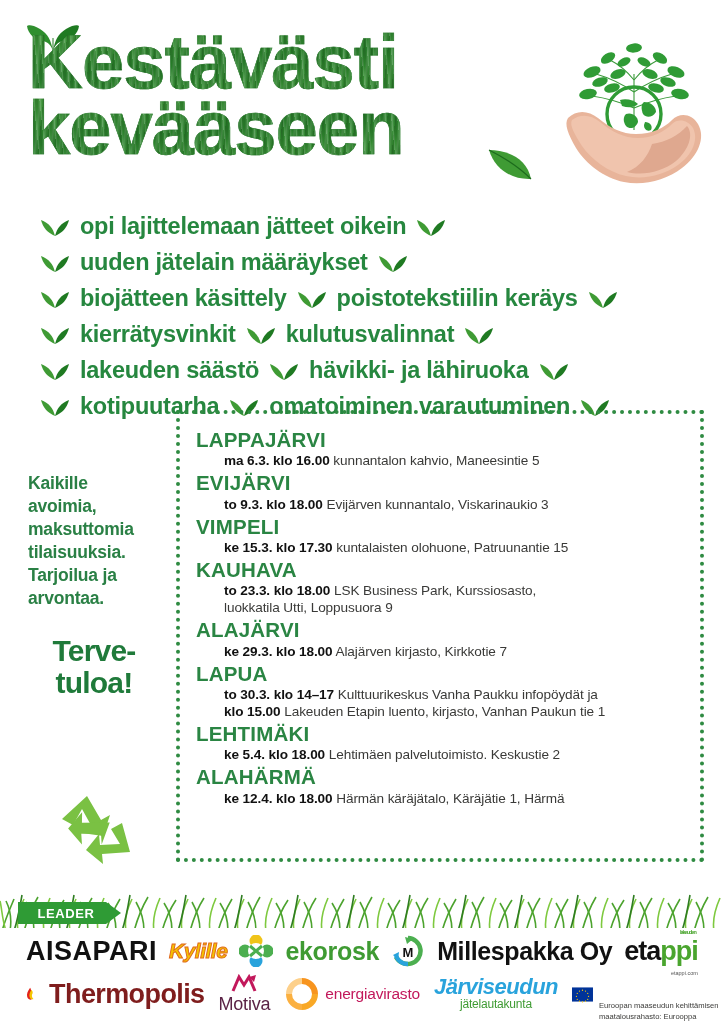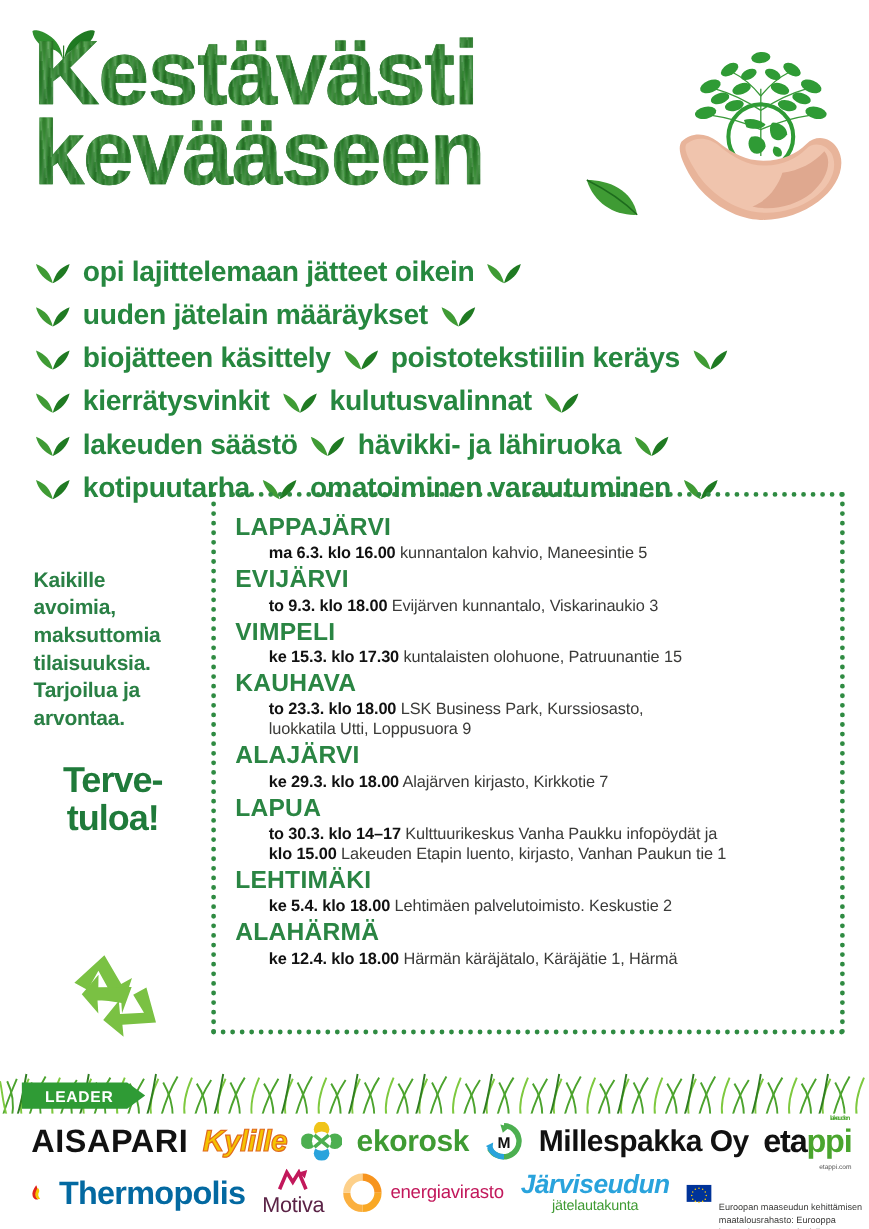--- a/index.html
+++ b/index.html
@@ -63,21 +63,21 @@
     position: absolute;
     right: 4px;
     top: 22px;
     width: 172px;
     height: 168px;
   }
 
   
   .topics {
     position: absolute;
-    left: 28px;
+    left: 39px;
     top: 208px;
     width: 660px;
   }
   .topic-row {
     display: flex;
     align-items: center;
     height: 36px;
     gap: 9px;
   }
   .topic-text {
@@ -199,21 +199,21 @@
   .row-bottom { left: 26px; top: 974px; height: 40px; gap: 14px; }
 
   .logo-aisapari {
     font-weight: 700;
     font-size: 27px;
     letter-spacing: 0.5px;
     color: #111111;
   }
   .logo-kylille {
     font-weight: 700;
-    font-size: 25px;
+    font-size: 21px;
     font-style: italic;
     color: #f5c400;
     -webkit-text-stroke: 1px #e06a1e;
     letter-spacing: -0.5px;
   }
   .logo-ekorosk {
     font-weight: 700;
     font-size: 25px;
     color: #3f9b33;
     letter-spacing: -0.3px;
@@ -246,21 +246,21 @@
     position: absolute;
     right: 2px;
     top: -7px;
     font-size: 5.5px;
     font-weight: 700;
     color: #4aa52e;
   }
   .logo-thermopolis {
     font-weight: 700;
     font-size: 27px;
-    color: #0369a1;
+    color: #7f1d1d;
     letter-spacing: -0.6px;
   }
   .logo-motiva {
     font-size: 18px;
     color: #5b2346;
     letter-spacing: -0.2px;
   }
   .logo-energiavirasto {
     font-size: 15.5px;
     color: #c2185b;

